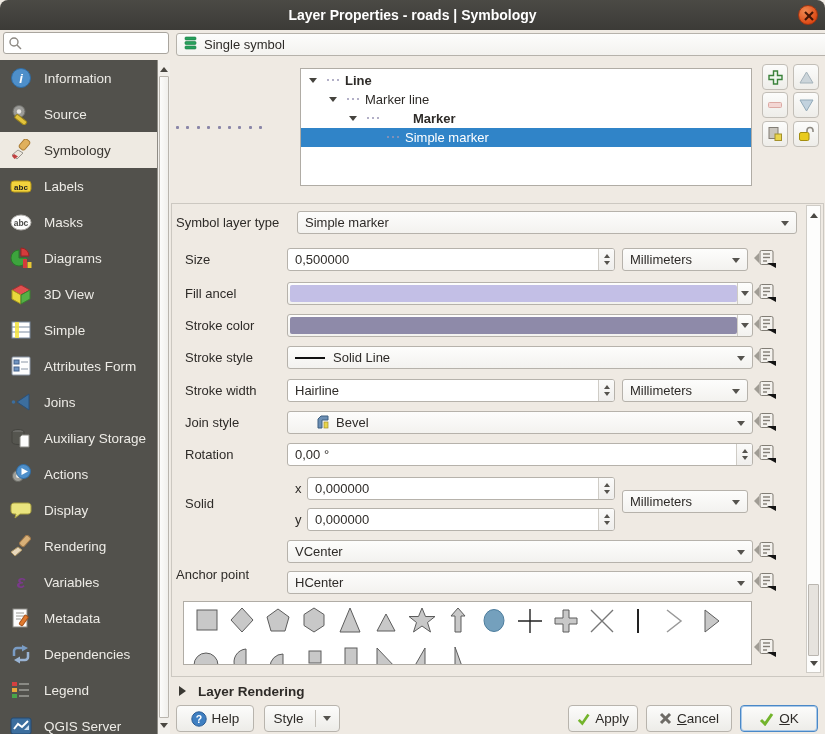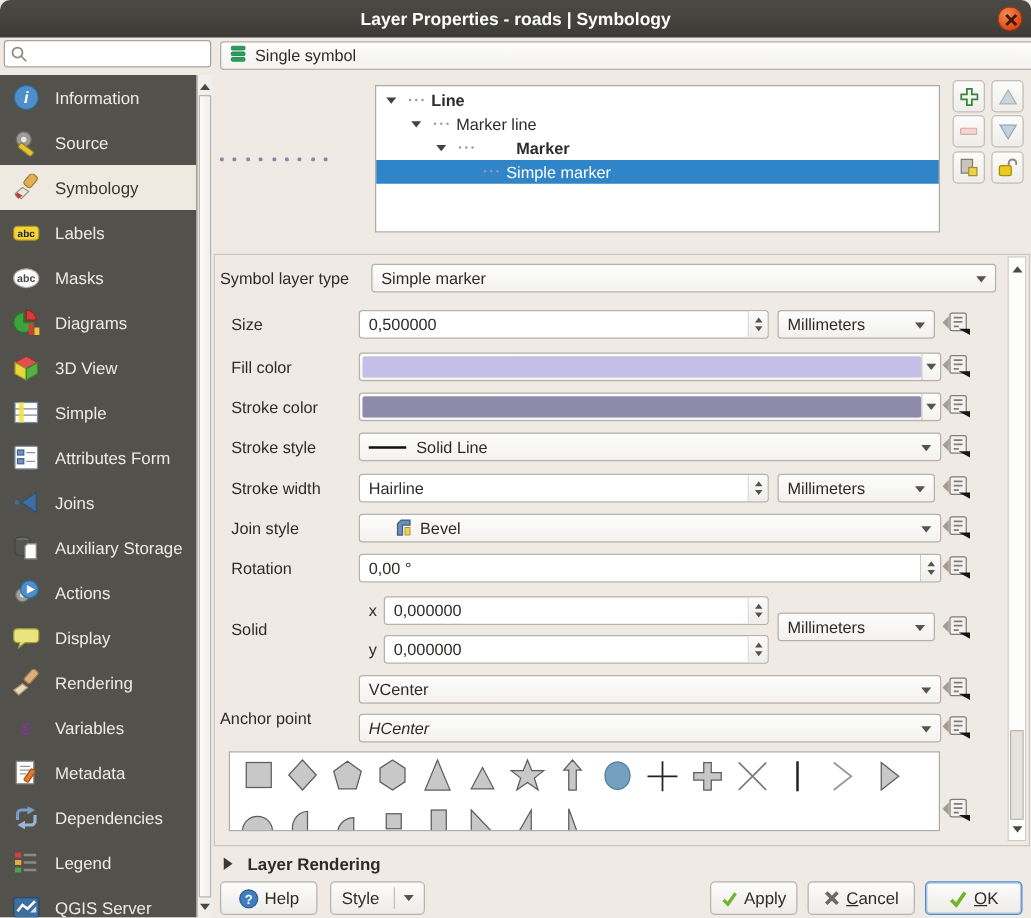--- a/index.html
+++ b/index.html
@@ -377,21 +377,21 @@
   </div>
   <span class="ovr" style="left:754px;top:249px;"><svg width="24" height="20" viewBox="0 0 24 20">
         <polygon points="5,4 0,9 5,14" fill="#a09c94"></polygon>
         <rect x="6" y="1.5" width="13" height="14" rx="1.5" fill="#f4f2ee" stroke="#817d75"></rect>
         <line x1="9" y1="5" x2="16" y2="5" stroke="#817d75" stroke-width="1.4"></line>
         <line x1="9" y1="8.5" x2="16" y2="8.5" stroke="#817d75" stroke-width="1.4"></line>
         <line x1="9" y1="12" x2="13" y2="12" stroke="#817d75" stroke-width="1.4"></line>
         <polygon points="13,14 22,14 22,19" fill="#141414"></polygon>
       </svg></span>
 
-  <span class="plabel" style="left:185px;top:282px;">Fill color</span>
+  <span class="plabel" style="left:185px;top:282px;">Fill ancel</span>
   <div class="color-btn" style="left:287px;top:282px;width:466px;">
     <span class="color-fill" style="background: rgb(195, 191, 230);"></span>
     <span class="color-arrow">
         <i></i>
       </span>
   </div>
   <span class="ovr" style="left:754px;top:283px;"><svg width="24" height="20" viewBox="0 0 24 20">
         <polygon points="5,4 0,9 5,14" fill="#a09c94"></polygon>
         <rect x="6" y="1.5" width="13" height="14" rx="1.5" fill="#f4f2ee" stroke="#817d75"></rect>
         <line x1="9" y1="5" x2="16" y2="5" stroke="#817d75" stroke-width="1.4"></line>
@@ -525,21 +525,21 @@
   </div>
   <span class="ovr" style="left:754px;top:541px;"><svg width="24" height="20" viewBox="0 0 24 20">
         <polygon points="5,4 0,9 5,14" fill="#a09c94"></polygon>
         <rect x="6" y="1.5" width="13" height="14" rx="1.5" fill="#f4f2ee" stroke="#817d75"></rect>
         <line x1="9" y1="5" x2="16" y2="5" stroke="#817d75" stroke-width="1.4"></line>
         <line x1="9" y1="8.5" x2="16" y2="8.5" stroke="#817d75" stroke-width="1.4"></line>
         <line x1="9" y1="12" x2="13" y2="12" stroke="#817d75" stroke-width="1.4"></line>
         <polygon points="13,14 22,14 22,19" fill="#141414"></polygon>
       </svg></span>
   <span class="plabel" style="left:176px;top:563px;">Anchor point</span>
-  <div class="combo" style="left:287px;top:571px;width:466px;font-style:italic;">
+  <div class="combo" style="left:287px;top:571px;width:466px;">
     <span>HCenter</span>
       <i class="carrow"></i>
   </div>
   <span class="ovr" style="left:754px;top:572px;"><svg width="24" height="20" viewBox="0 0 24 20">
         <polygon points="5,4 0,9 5,14" fill="#a09c94"></polygon>
         <rect x="6" y="1.5" width="13" height="14" rx="1.5" fill="#f4f2ee" stroke="#817d75"></rect>
         <line x1="9" y1="5" x2="16" y2="5" stroke="#817d75" stroke-width="1.4"></line>
         <line x1="9" y1="8.5" x2="16" y2="8.5" stroke="#817d75" stroke-width="1.4"></line>
         <line x1="9" y1="12" x2="13" y2="12" stroke="#817d75" stroke-width="1.4"></line>
         <polygon points="13,14 22,14 22,19" fill="#141414"></polygon>

